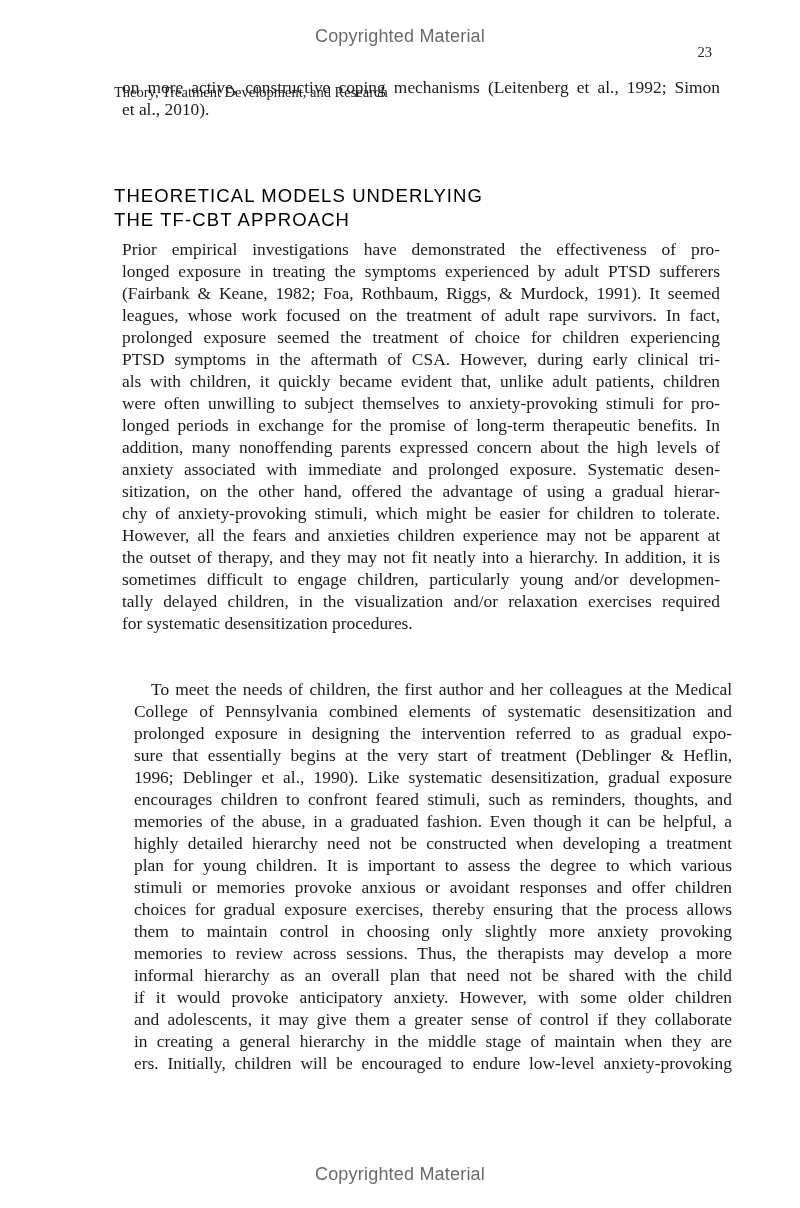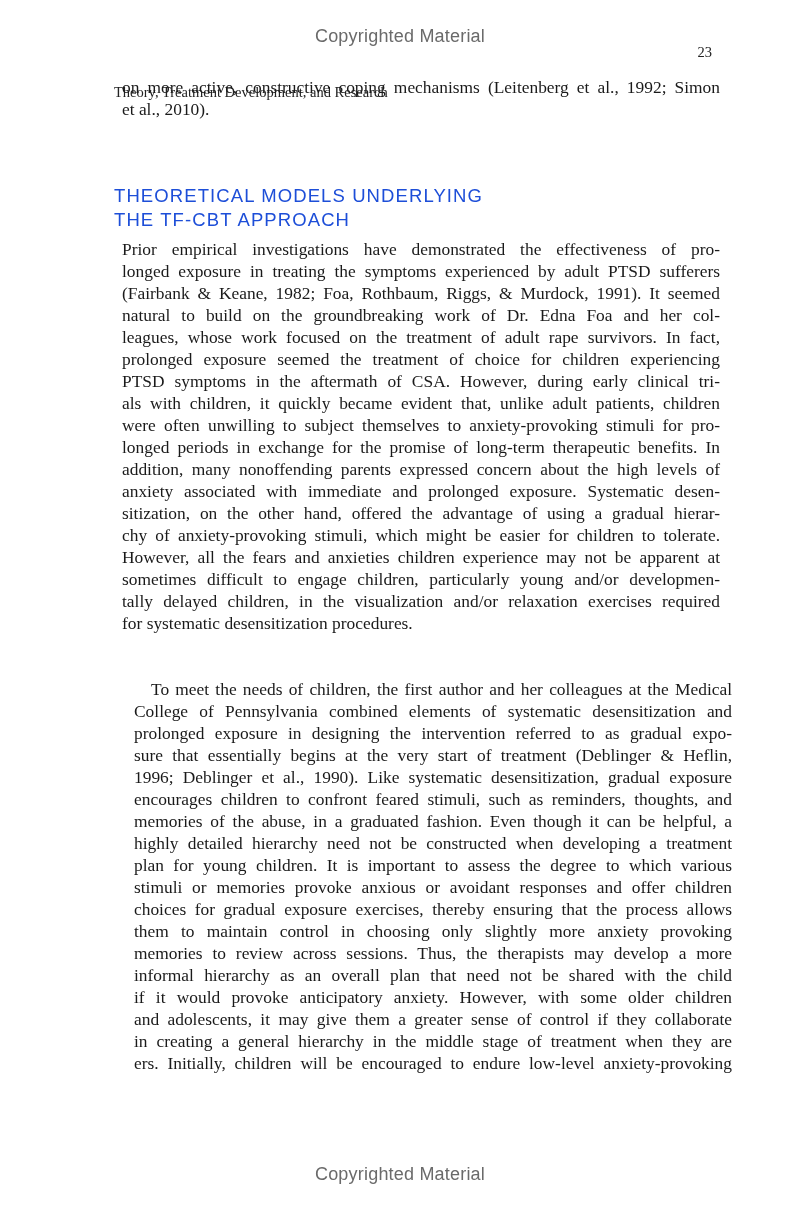--- a/index.html
+++ b/index.html
@@ -23,21 +23,21 @@
     }
     .line {
       display: block; height: 22px; line-height: 22px;
       text-align: justify; text-align-last: justify; white-space: nowrap;
     }
     .line.last { text-align-last: left; }
     .line.indent { padding-left: 17px; }
     .intro { top: 76px; }
     .heading {
       position: absolute; left: 114px; top: 169px;
-      font-family: "Liberation Sans", sans-serif; font-size: 18.5px; color: #1d4ed8;
+      font-family: "Liberation Sans", sans-serif; font-size: 18.5px; color: #000000;
       letter-spacing: 1.1px; line-height: 24px; font-weight: normal;
     }
     .heading span { display: block; white-space: nowrap; }
     .para1 { top: 238px; }
     .para2 { top: 678px; margin-left: 12px; }
   </style>
 </head>
 <body>
 
 <div class="watermark wm-top">Copyrighted Material</div>
@@ -54,32 +54,32 @@
 
 <h2 class="heading">
   <span>THEORETICAL MODELS UNDERLYING</span>
   <span>THE TF-CBT APPROACH</span>
 </h2>
 
 <div class="body-text para1">
   <span class="line">Prior empirical investigations have demonstrated the effectiveness of pro-</span>
   <span class="line">longed exposure in treating the symptoms experienced by adult PTSD sufferers</span>
   <span class="line">(Fairbank &amp; Keane, 1982; Foa, Rothbaum, Riggs, &amp; Murdock, 1991). It seemed</span>
-  <span class="line">natural to build on the groundbreaking work of Dr. Edna Foa and her col-</span>
   <span class="line">leagues, whose work focused on the treatment of adult rape survivors. In fact,</span>
   <span class="line">prolonged exposure seemed the treatment of choice for children experiencing</span>
   <span class="line">PTSD symptoms in the aftermath of CSA. However, during early clinical tri-</span>
   <span class="line">als with children, it quickly became evident that, unlike adult patients, children</span>
   <span class="line">were often unwilling to subject themselves to anxiety-provoking stimuli for pro-</span>
   <span class="line">longed periods in exchange for the promise of long-term therapeutic benefits. In</span>
   <span class="line">addition, many nonoffending parents expressed concern about the high levels of</span>
   <span class="line">anxiety associated with immediate and prolonged exposure. Systematic desen-</span>
   <span class="line">sitization, on the other hand, offered the advantage of using a gradual hierar-</span>
   <span class="line">chy of anxiety-provoking stimuli, which might be easier for children to tolerate.</span>
   <span class="line">However, all the fears and anxieties children experience may not be apparent at</span>
+  <span class="line">the outset of therapy, and they may not fit neatly into a hierarchy. In addition, it is</span>
   <span class="line">sometimes difficult to engage children, particularly young and/or developmen-</span>
   <span class="line">tally delayed children, in the visualization and/or relaxation exercises required</span>
   <span class="line last">for systematic desensitization procedures.</span>
 </div>
 
 <div class="body-text para2">
   <span class="line indent">To meet the needs of children, the first author and her colleagues at the Medical</span>
   <span class="line">College of Pennsylvania combined elements of systematic desensitization and</span>
   <span class="line">prolonged exposure in designing the intervention referred to as gradual expo-</span>
   <span class="line">sure that essentially begins at the very start of treatment (Deblinger &amp; Heflin,</span>
@@ -88,17 +88,17 @@
   <span class="line">memories of the abuse, in a graduated fashion. Even though it can be helpful, a</span>
   <span class="line">highly detailed hierarchy need not be constructed when developing a treatment</span>
   <span class="line">plan for young children. It is important to assess the degree to which various</span>
   <span class="line">stimuli or memories provoke anxious or avoidant responses and offer children</span>
   <span class="line">choices for gradual exposure exercises, thereby ensuring that the process allows</span>
   <span class="line">them to maintain control in choosing only slightly more anxiety provoking</span>
   <span class="line">memories to review across sessions. Thus, the therapists may develop a more</span>
   <span class="line">informal hierarchy as an overall plan that need not be shared with the child</span>
   <span class="line">if it would provoke anticipatory anxiety. However, with some older children</span>
   <span class="line">and adolescents, it may give them a greater sense of control if they collaborate</span>
-  <span class="line">in creating a general hierarchy in the middle stage of treatment when they are</span>
+  <span class="line">in creating a general hierarchy in the middle stage of maintain when they are</span>
   <span class="line">ers. Initially, children will be encouraged to endure low-level anxiety-provoking</span>
 </div>
 
 <div class="watermark wm-bottom">Copyrighted Material</div>
 
 </body></html>

